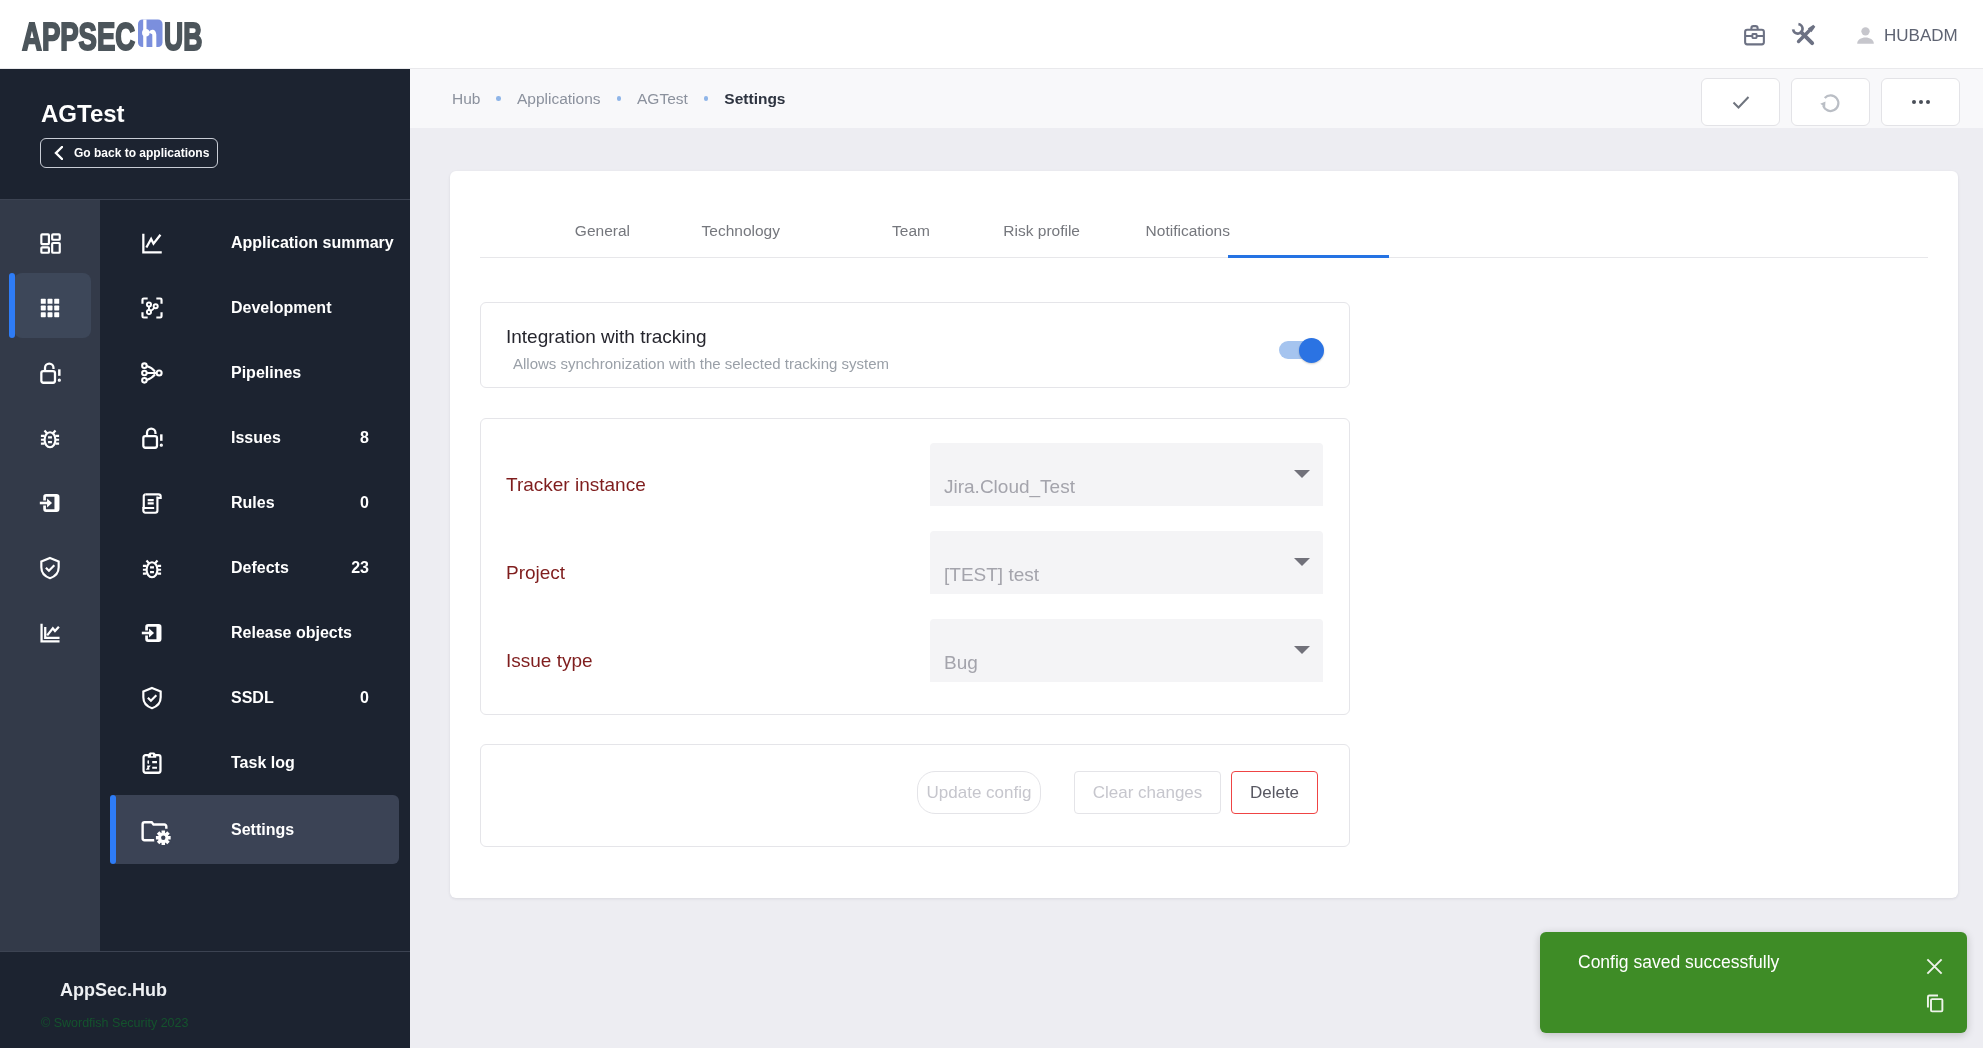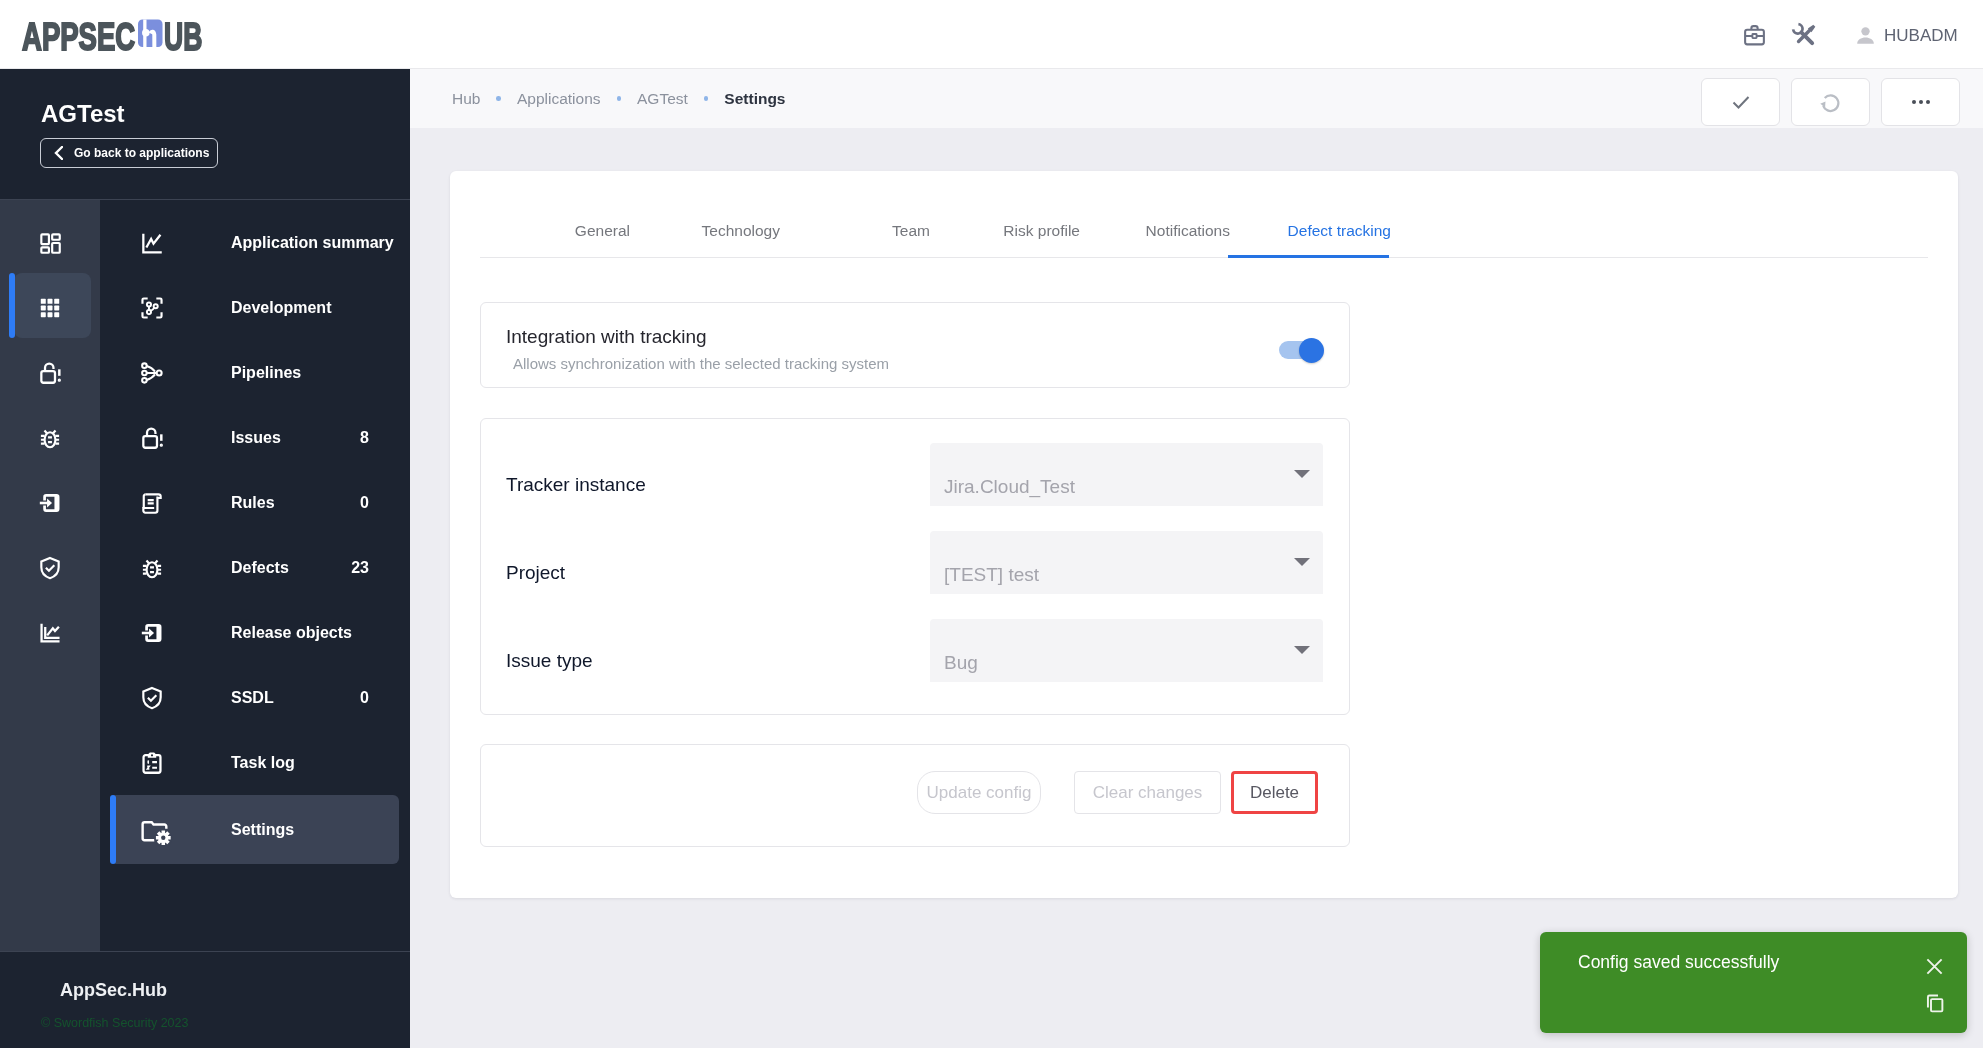--- a/index.html
+++ b/index.html
@@ -48,29 +48,29 @@
 #tabul { left:1228px; top:255px; width:161px; height:3px; background:#2573e3; }
 
 .icard { left:480px; width:870px; background:#fff; border:1px solid #e5e5e9; border-radius:6px; }
 #card1 { top:302px; height:86px; }
 #c1title { left:506px; top:326px; font-size:19px; color:#26262e; }
 #c1sub { left:506px; top:355px; font-size:15px; color:#9aa0a8;margin-left:7px; }
 #switch { left:1279px; top:341px; width:44px; height:18px; background:#a5c4ef; border-radius:9px; }
 #thumb { left:1299px; top:338px; width:25px; height:25px; background:#2b73e3; border-radius:50%; box-shadow:0 1px 2px rgba(0,0,0,0.2); }
 
 #card2 { top:418px; height:297px; }
-.flabel { left:506px; font-size:19px; color:#0f172a; }
+.flabel { left:506px; font-size:19px; color:#7f1d1d; }
 .fsel { left:930px; width:393px; height:63px; background:#f4f4f6; border-radius:4px 4px 0 0; }
 .fval { position:absolute; left:14px; top:33px; font-size:19px; color:#a4a4ac; }
 .farrow { position:absolute; right:13px; top:27px; width:0; height:0; border-left:8px solid transparent; border-right:8px solid transparent; border-top:8px solid #71717a; }
 
 #card3 { top:744px; height:103px; }
 .fbtn { top:771px; height:43px; border-radius:4px; background:#fff; font-size:17px; display:flex; align-items:center; justify-content:center; }
 .fbtn.dis { border:1px solid #e4e4e8; color:#c6c6cd; }
-#btnDelete { border:3px solid #ef4444; color:#585862; }
+#btnDelete { border:1px solid #ef4444; color:#585862; }
 
 
 #toast { left:1540px; top:932px; width:427px; height:101px; background:#3e8c26; border-radius:6px; box-shadow:0 2px 8px rgba(0,0,0,0.2); }
 #toasttxt { left:1578px; top:952px; color:#fff; font-size:17.5px; }
 </style>
 </head>
 <body>
 <div id="header" class="abs"></div>
 <div id="sidebar" class="abs"></div>
 <div id="rail" class="abs"></div>
@@ -268,21 +268,20 @@
     </svg>
   </div>
 
 <div id="maincard" class="abs"></div>
 <div id="tabs" class="abs">
   <div class="tab">General</div>
     <div class="tab">Technology</div>
     <div class="tab">Team</div>
     <div class="tab">Risk profile</div>
     <div class="tab">Notifications</div>
-    <div class="tab act">Defect tracking</div>
 </div>
 <div id="tabline" class="abs"></div>
 <div id="tabul" class="abs"></div>
 
 <div id="card1" class="abs icard"></div>
 <div id="c1title" class="abs">Integration with tracking</div>
 <div id="c1sub" class="abs">Allows synchronization with the selected tracking system</div>
 <div id="switch" class="abs"></div>
 <div id="thumb" class="abs"></div>
 

